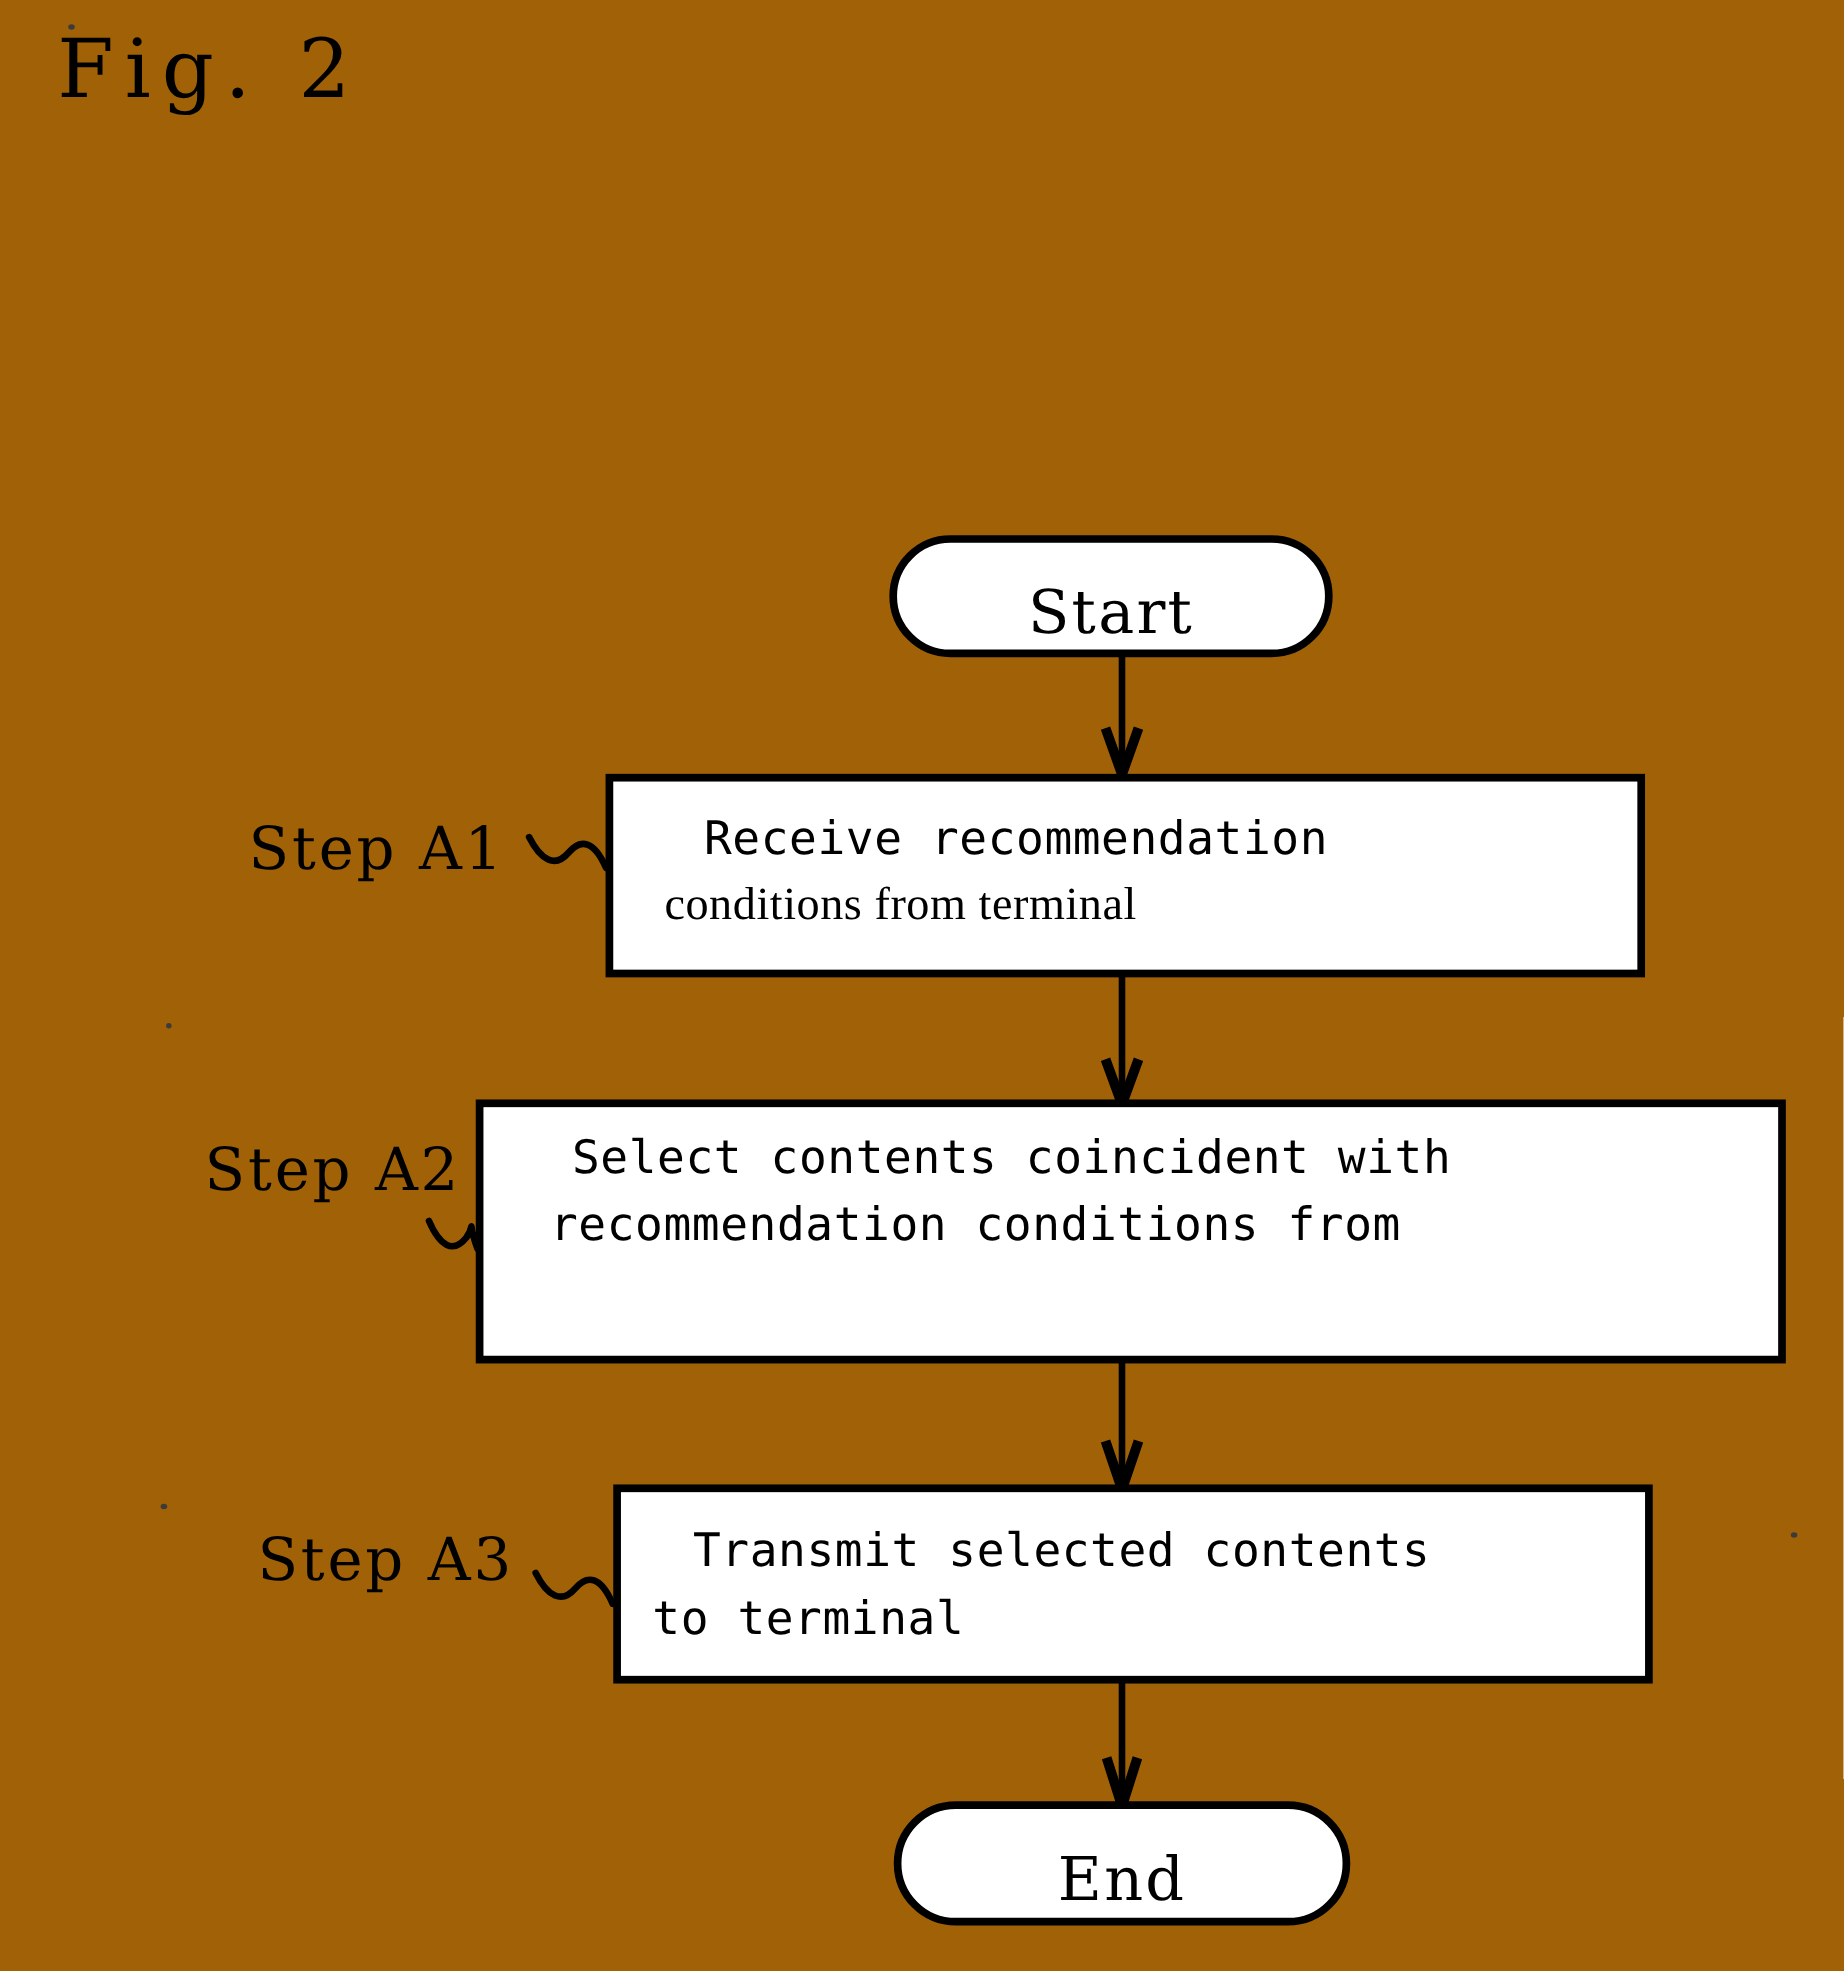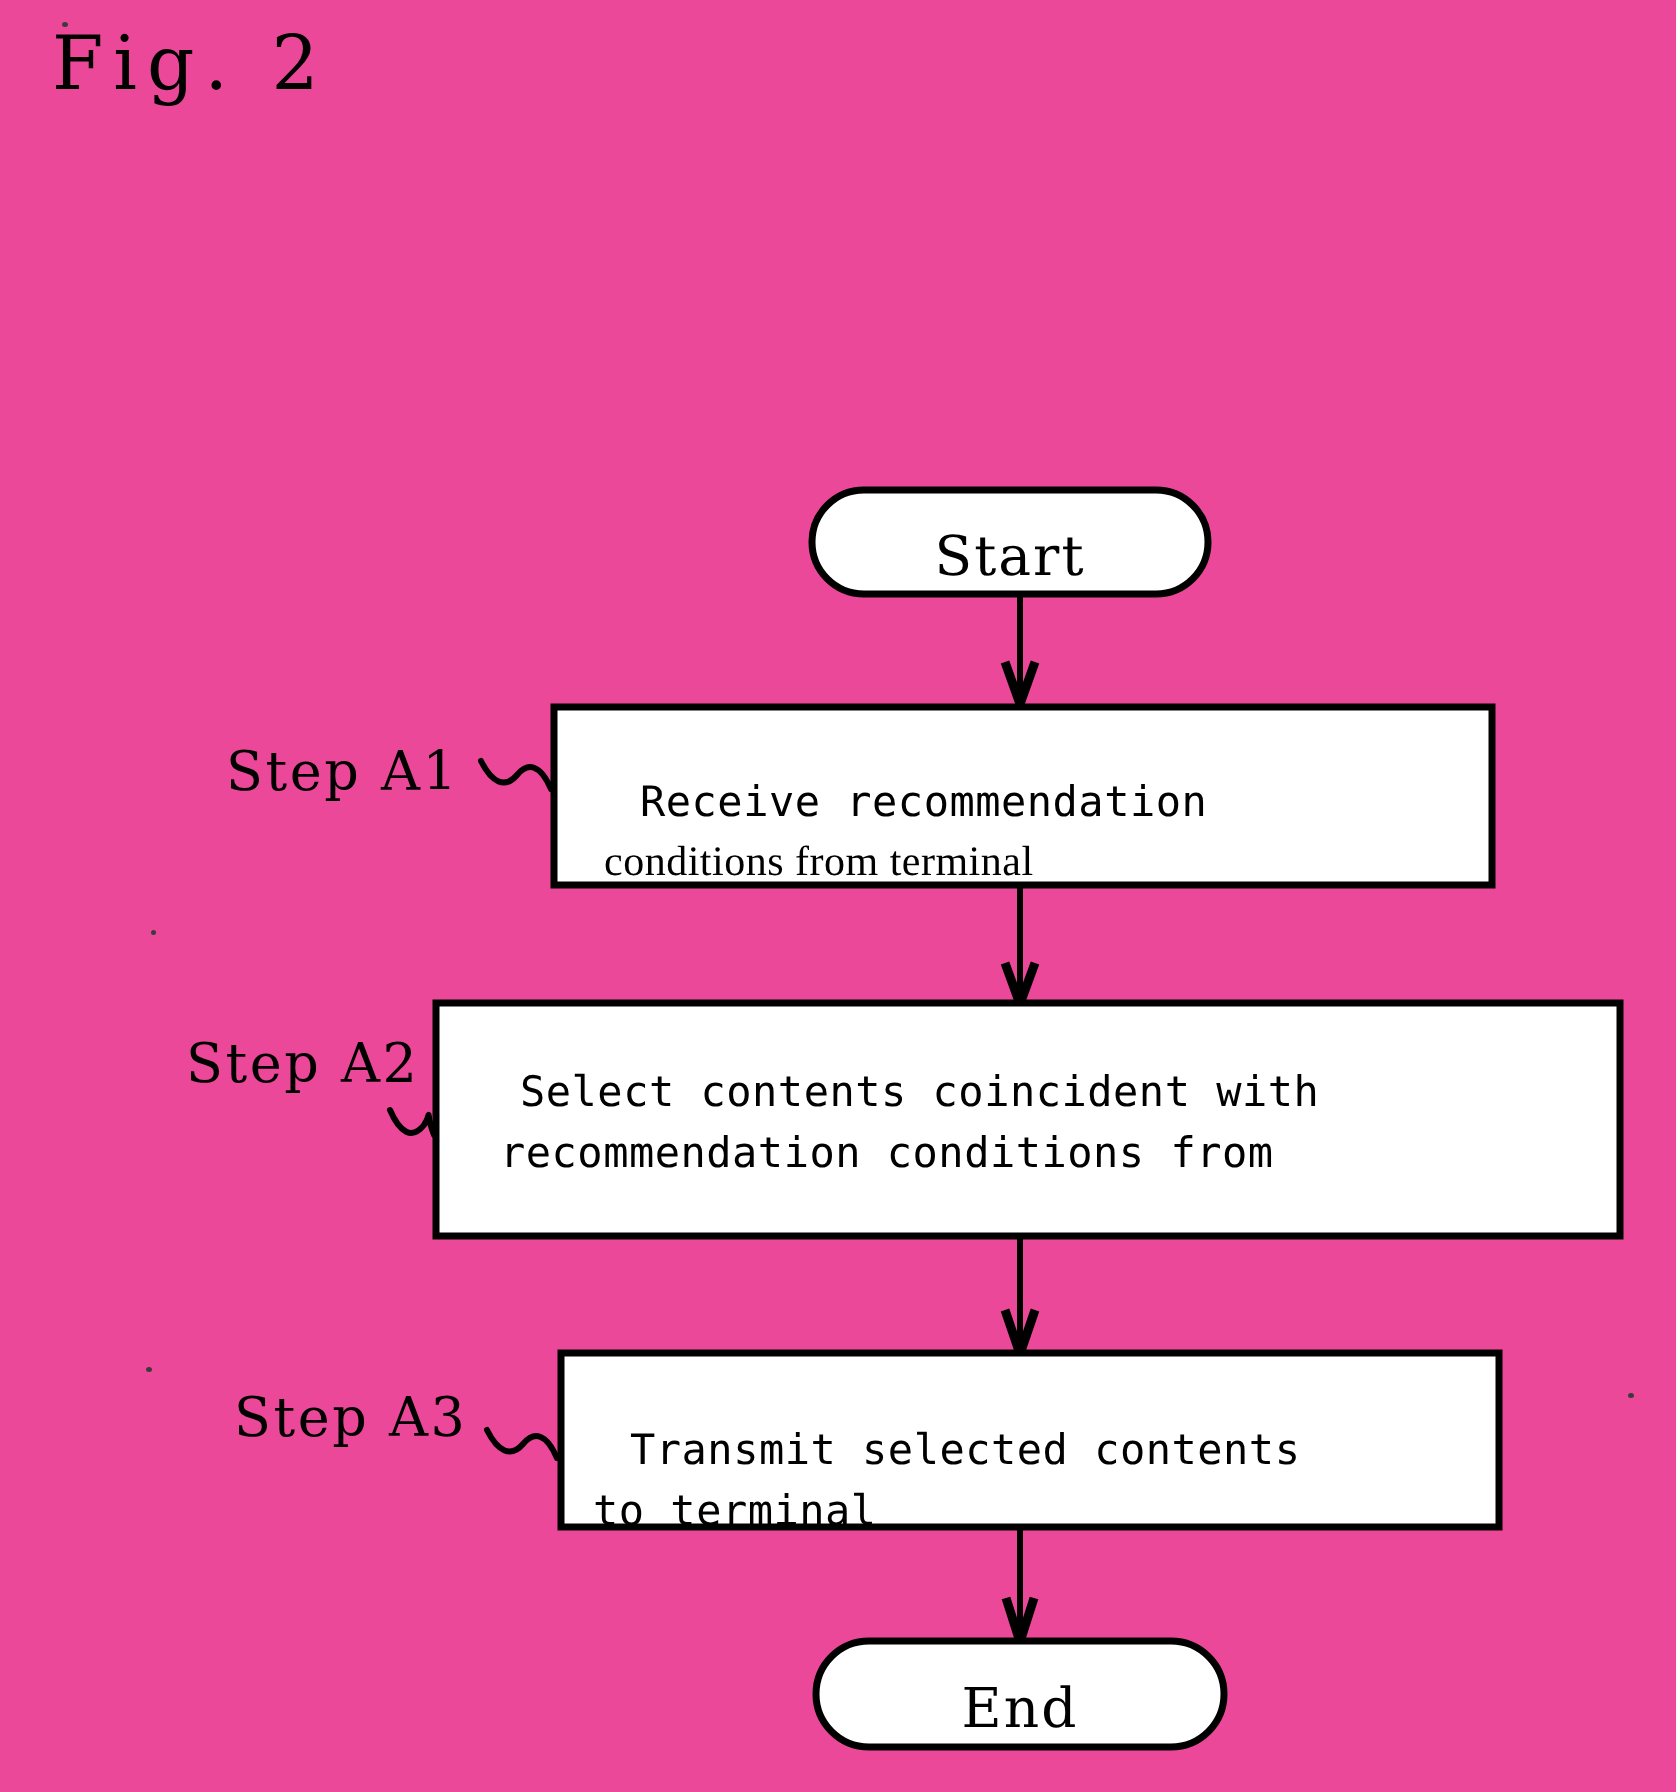--- a/index.html
+++ b/index.html
@@ -9,21 +9,21 @@
     background: #ffffff;
   }
   body {
     font-family: "DejaVu Serif", serif;
     -webkit-font-smoothing: antialiased;
   }
   #page {
     position: relative;
     width: 1676px;
     height: 1792px;
-    background: #ec4899;
+    background: #a16207;
     overflow: hidden;
   }
 
   
   .fig-title {
     position: absolute;
     left: 52px;
     top: 26px;
     font-family: "DejaVu Serif", serif;
     font-size: 74px;
@@ -57,21 +57,20 @@
     font-size: 55px;
     letter-spacing: 2px;
     text-align: center;
     font-family: "DejaVu Serif", serif;
   }
 
   .box-text {
     font-size: 42px;
     letter-spacing: 0.5px;
     font-family: "DejaVu Sans Mono", "Liberation Mono", monospace;
-    margin-top: 40px;
   }
 
   .step-label {
     position: absolute;
     font-family: "DejaVu Serif", serif;
     font-size: 54px;
     letter-spacing: 2.5px;
     color: #000000;
     white-space: nowrap;
     line-height: 1;

